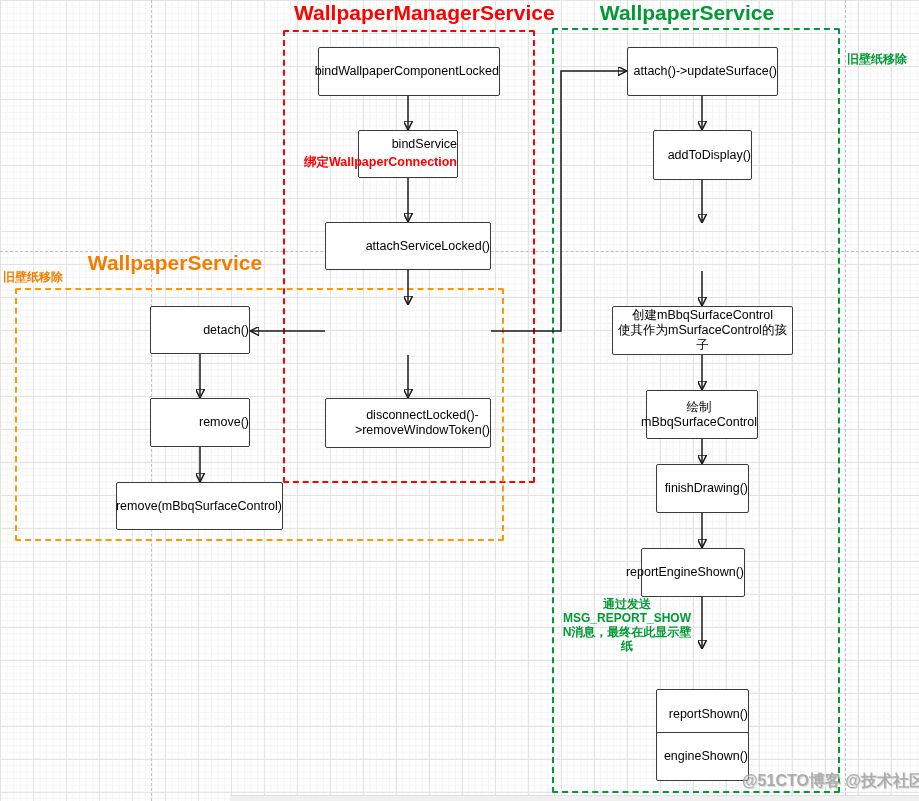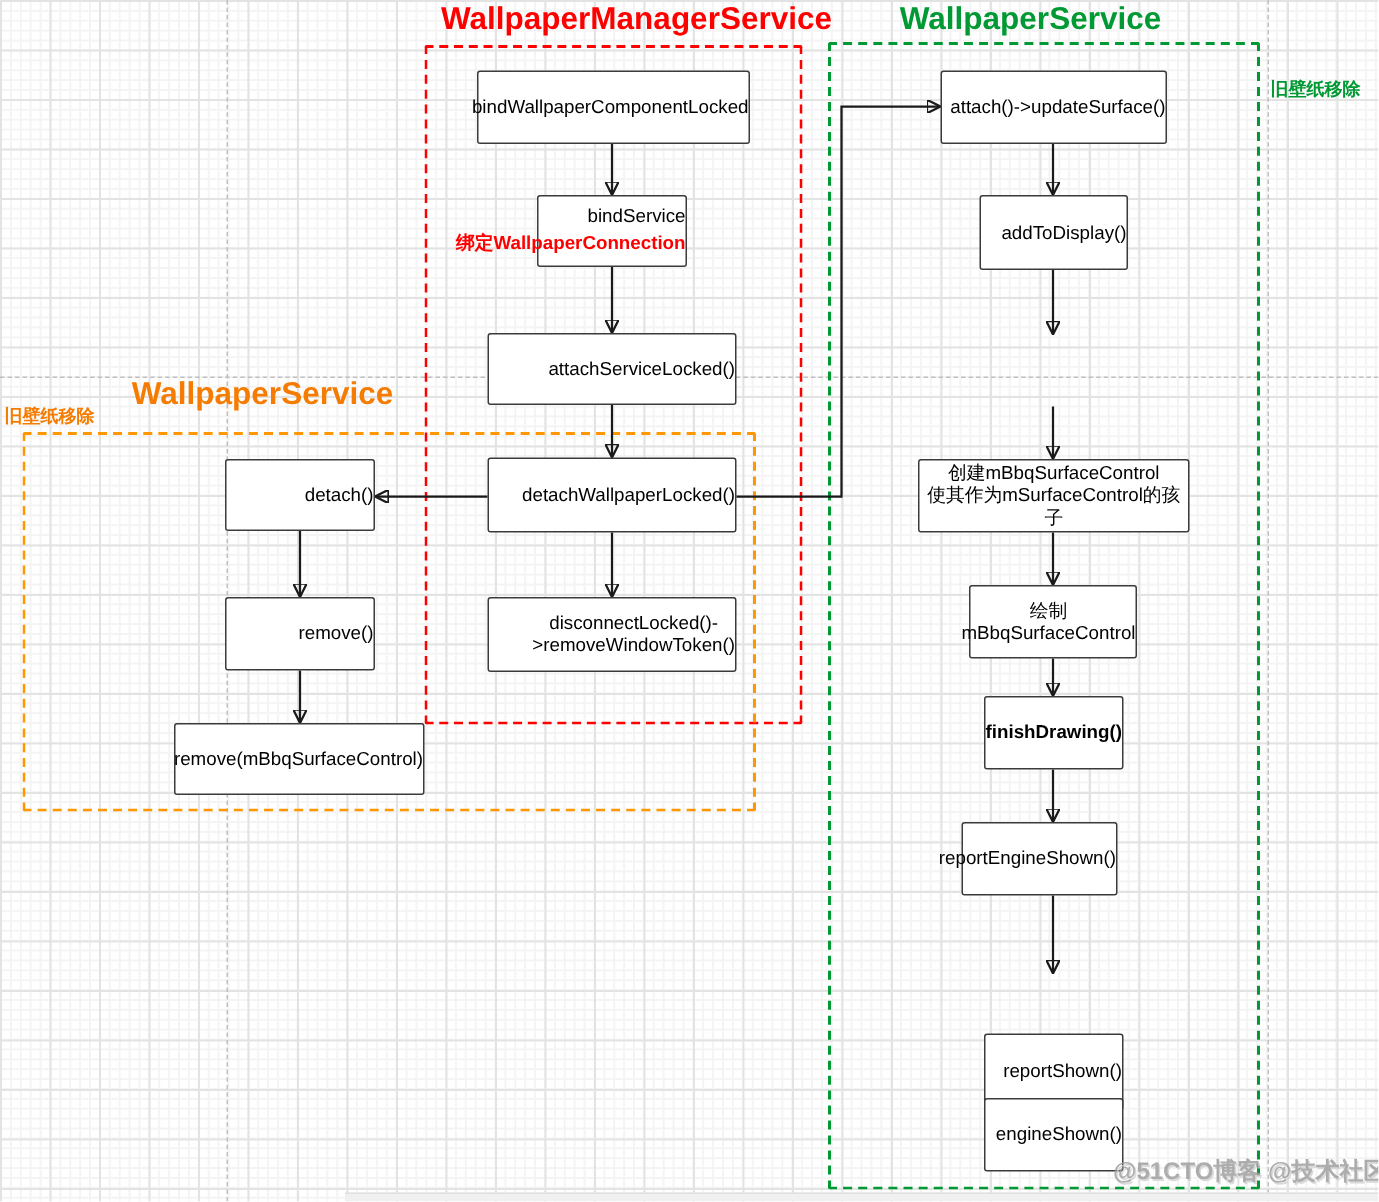--- a/index.html
+++ b/index.html
@@ -54,20 +54,22 @@
   <div class="group red" style="left:283px;top:30px;width:248px;height:449px;"></div>
   <div class="group green" style="left:552px;top:28px;width:284px;height:761px;"></div>
   <div class="group orange" style="left:15px;top:288px;width:485px;height:249px;"></div>
 
   <div class="group-title t-red" style="left:294px;top:1px;width:260px;">WallpaperManagerService</div>
   <div class="group-title t-green" style="left:567px;top:1px;width:240px;">WallpaperService</div>
   <div class="group-title t-orange" style="left:55px;top:251px;width:240px;">WallpaperService</div>
 
   <div class="side-label t-orange" style="left:3px;top:269px;">旧壁纸移除</div>
   <div class="side-label t-green" style="left:847px;top:51px;">旧壁纸移除</div>
+  <div class="annotation" style="left:560px;top:597px;width:134px;">通过发送
+MSG_REPORT_SHOWN消息，最终在此显示壁纸</div>
 
   <svg id="arrows" width="919" height="801">
     <defs>
       <marker id="ah" markerWidth="9" markerHeight="9" refX="8" refY="4.5" orient="auto" markerUnits="userSpaceOnUse">
         <path d="M0,0 L9,4.5 L0,9 z" fill="#1a1a1a" stroke="none"></path>
       </marker>
     </defs>
     <path d="M408,96 V129" marker-end="url(#ah)"></path>
     <path d="M408,178 V221" marker-end="url(#ah)"></path>
     <path d="M408,270 V304" marker-end="url(#ah)"></path>
@@ -89,23 +91,20 @@
   <div class="node" style="left:318px;top:47px;width:182px;height:49px;">
     <span class="node-label">bindWallpaperComponentLocked</span>
   </div>
   <div class="node" style="left:358px;top:130px;width:100px;height:48px;">
     <span class="node-label">bindService</span>
     <span class="node-note">绑定WallpaperConnection</span>
   </div>
   <div class="node" style="left:325px;top:222px;width:166px;height:48px;padding-left:40px;">
     <span class="node-label">attachServiceLocked()</span>
   </div>
-  <div class="node" style="left:325px;top:305px;width:166px;height:50px;">
-    <span class="node-label">detachWallpaperLocked()</span>
-  </div>
   <div class="node" style="left:325px;top:398px;width:166px;height:50px;">
     <span class="node-label">disconnectLocked()-
 &gt;removeWindowToken()</span>
   </div>
 
   <div class="node" style="left:150px;top:398px;width:100px;height:49px;">
     <span class="node-label">remove()</span>
   </div>
   <div class="node" style="left:150px;top:306px;width:100px;height:48px;">
     <span class="node-label">detach()</span>
@@ -121,21 +120,21 @@
     <span class="node-label">addToDisplay()</span>
   </div>
   <div class="node" style="left:612px;top:306px;width:181px;height:49px;">
     <span class="node-label">创建mBbqSurfaceControl
 使其作为mSurfaceControl的孩子</span>
   </div>
   <div class="node" style="left:646px;top:390px;width:112px;height:49px;">
     <span class="node-label">绘制
 mBbqSurfaceControl</span>
   </div>
-  <div class="node" style="left:656px;top:464px;width:93px;height:49px;font-weight:bold;">
+  <div class="node" style="left:656px;top:464px;width:93px;height:49px;">
     <span class="node-label">finishDrawing()</span>
   </div>
   <div class="node" style="left:641px;top:548px;width:104px;height:49px;">
     <span class="node-label">reportEngineShown()</span>
   </div>
   <div class="node" style="left:656px;top:649px;width:93px;height:51px;margin-top:40px;">
     <span class="node-label">reportShown()</span>
   </div>
   <div class="node" style="left:656px;top:732px;width:93px;height:49px;">
     <span class="node-label">engineShown()</span>

